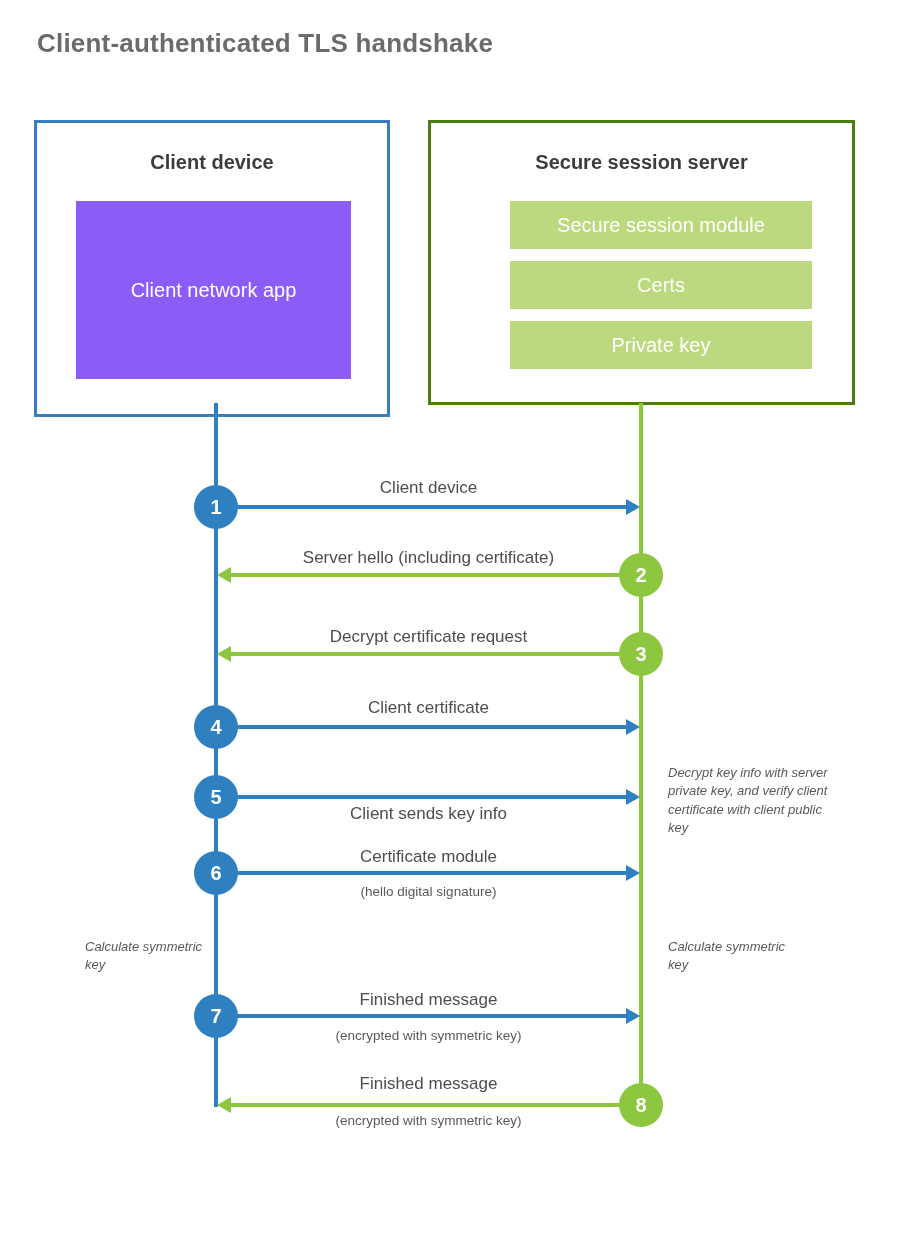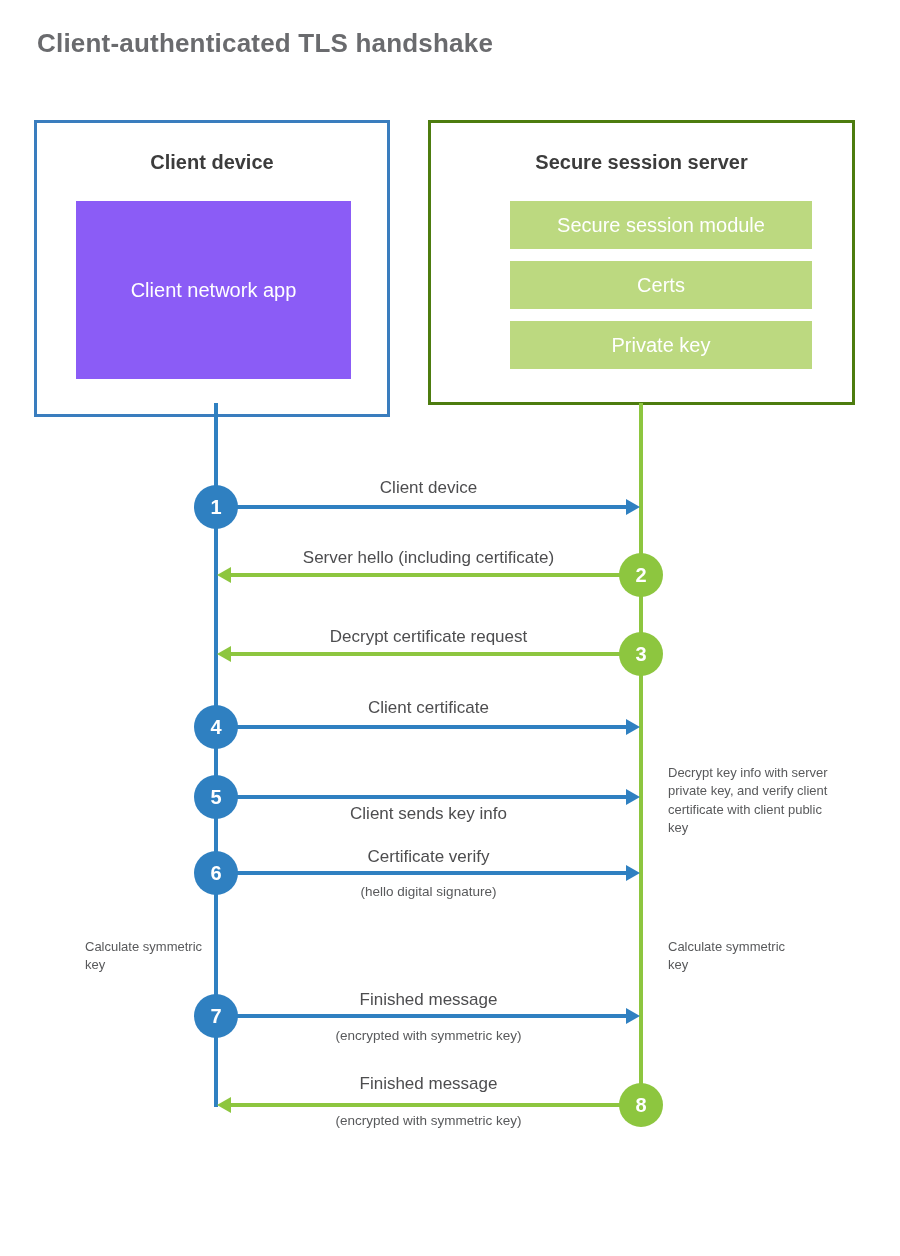--- a/index.html
+++ b/index.html
@@ -160,20 +160,21 @@
     text-align: center;
     font-size: 13.5px;
     color: #58595b;
     white-space: nowrap;
   }
   .note {
     position: absolute;
     font-size: 13px;
     line-height: 1.42;
     color: #58595b;
+    font-style: italic;
   }
   .note.center { text-align: left; }
 </style>
 </head>
 <body>
 
 <div id="canvas">
 
   <div class="page-title">Client-authenticated TLS handshake</div>
 
@@ -217,21 +218,21 @@
       <span class="head"></span>
     </div>
   <div class="step-circle blue" style="left:194px; top:705px;">4</div>
 
   <div class="msg-label" style="left:216px; top:804px; width:425px;">Client sends key info</div>
   <div class="arrow blue right" style="left:216px; top:795px; width:411px;">
       <span class="head"></span>
     </div>
   <div class="step-circle blue" style="left:194px; top:775px;">5</div>
 
-  <div class="msg-label" style="left:216px; top:847px; width:425px;">Certificate verify</div>
+  <div class="msg-label" style="left:216px; top:847px; width:425px;">Certificate module</div>
   <div class="arrow blue right" style="left:216px; top:871px; width:411px;">
       <span class="head"></span>
     </div>
   <div class="msg-sublabel" style="left:216px; top:884px; width:425px;">(hello digital signature)</div>
   <div class="step-circle blue" style="left:194px; top:851px;">6</div>
 
   <div class="note" style="left:668px; top:764px; width:165px;">Decrypt key info with server private key, and verify client certificate with client public key</div>
   <div class="note center" style="left:85px; top:938px; width:138px;">Calculate symmetric key</div>
   <div class="note center" style="left:668px; top:938px; width:138px;">Calculate symmetric key</div>
 

